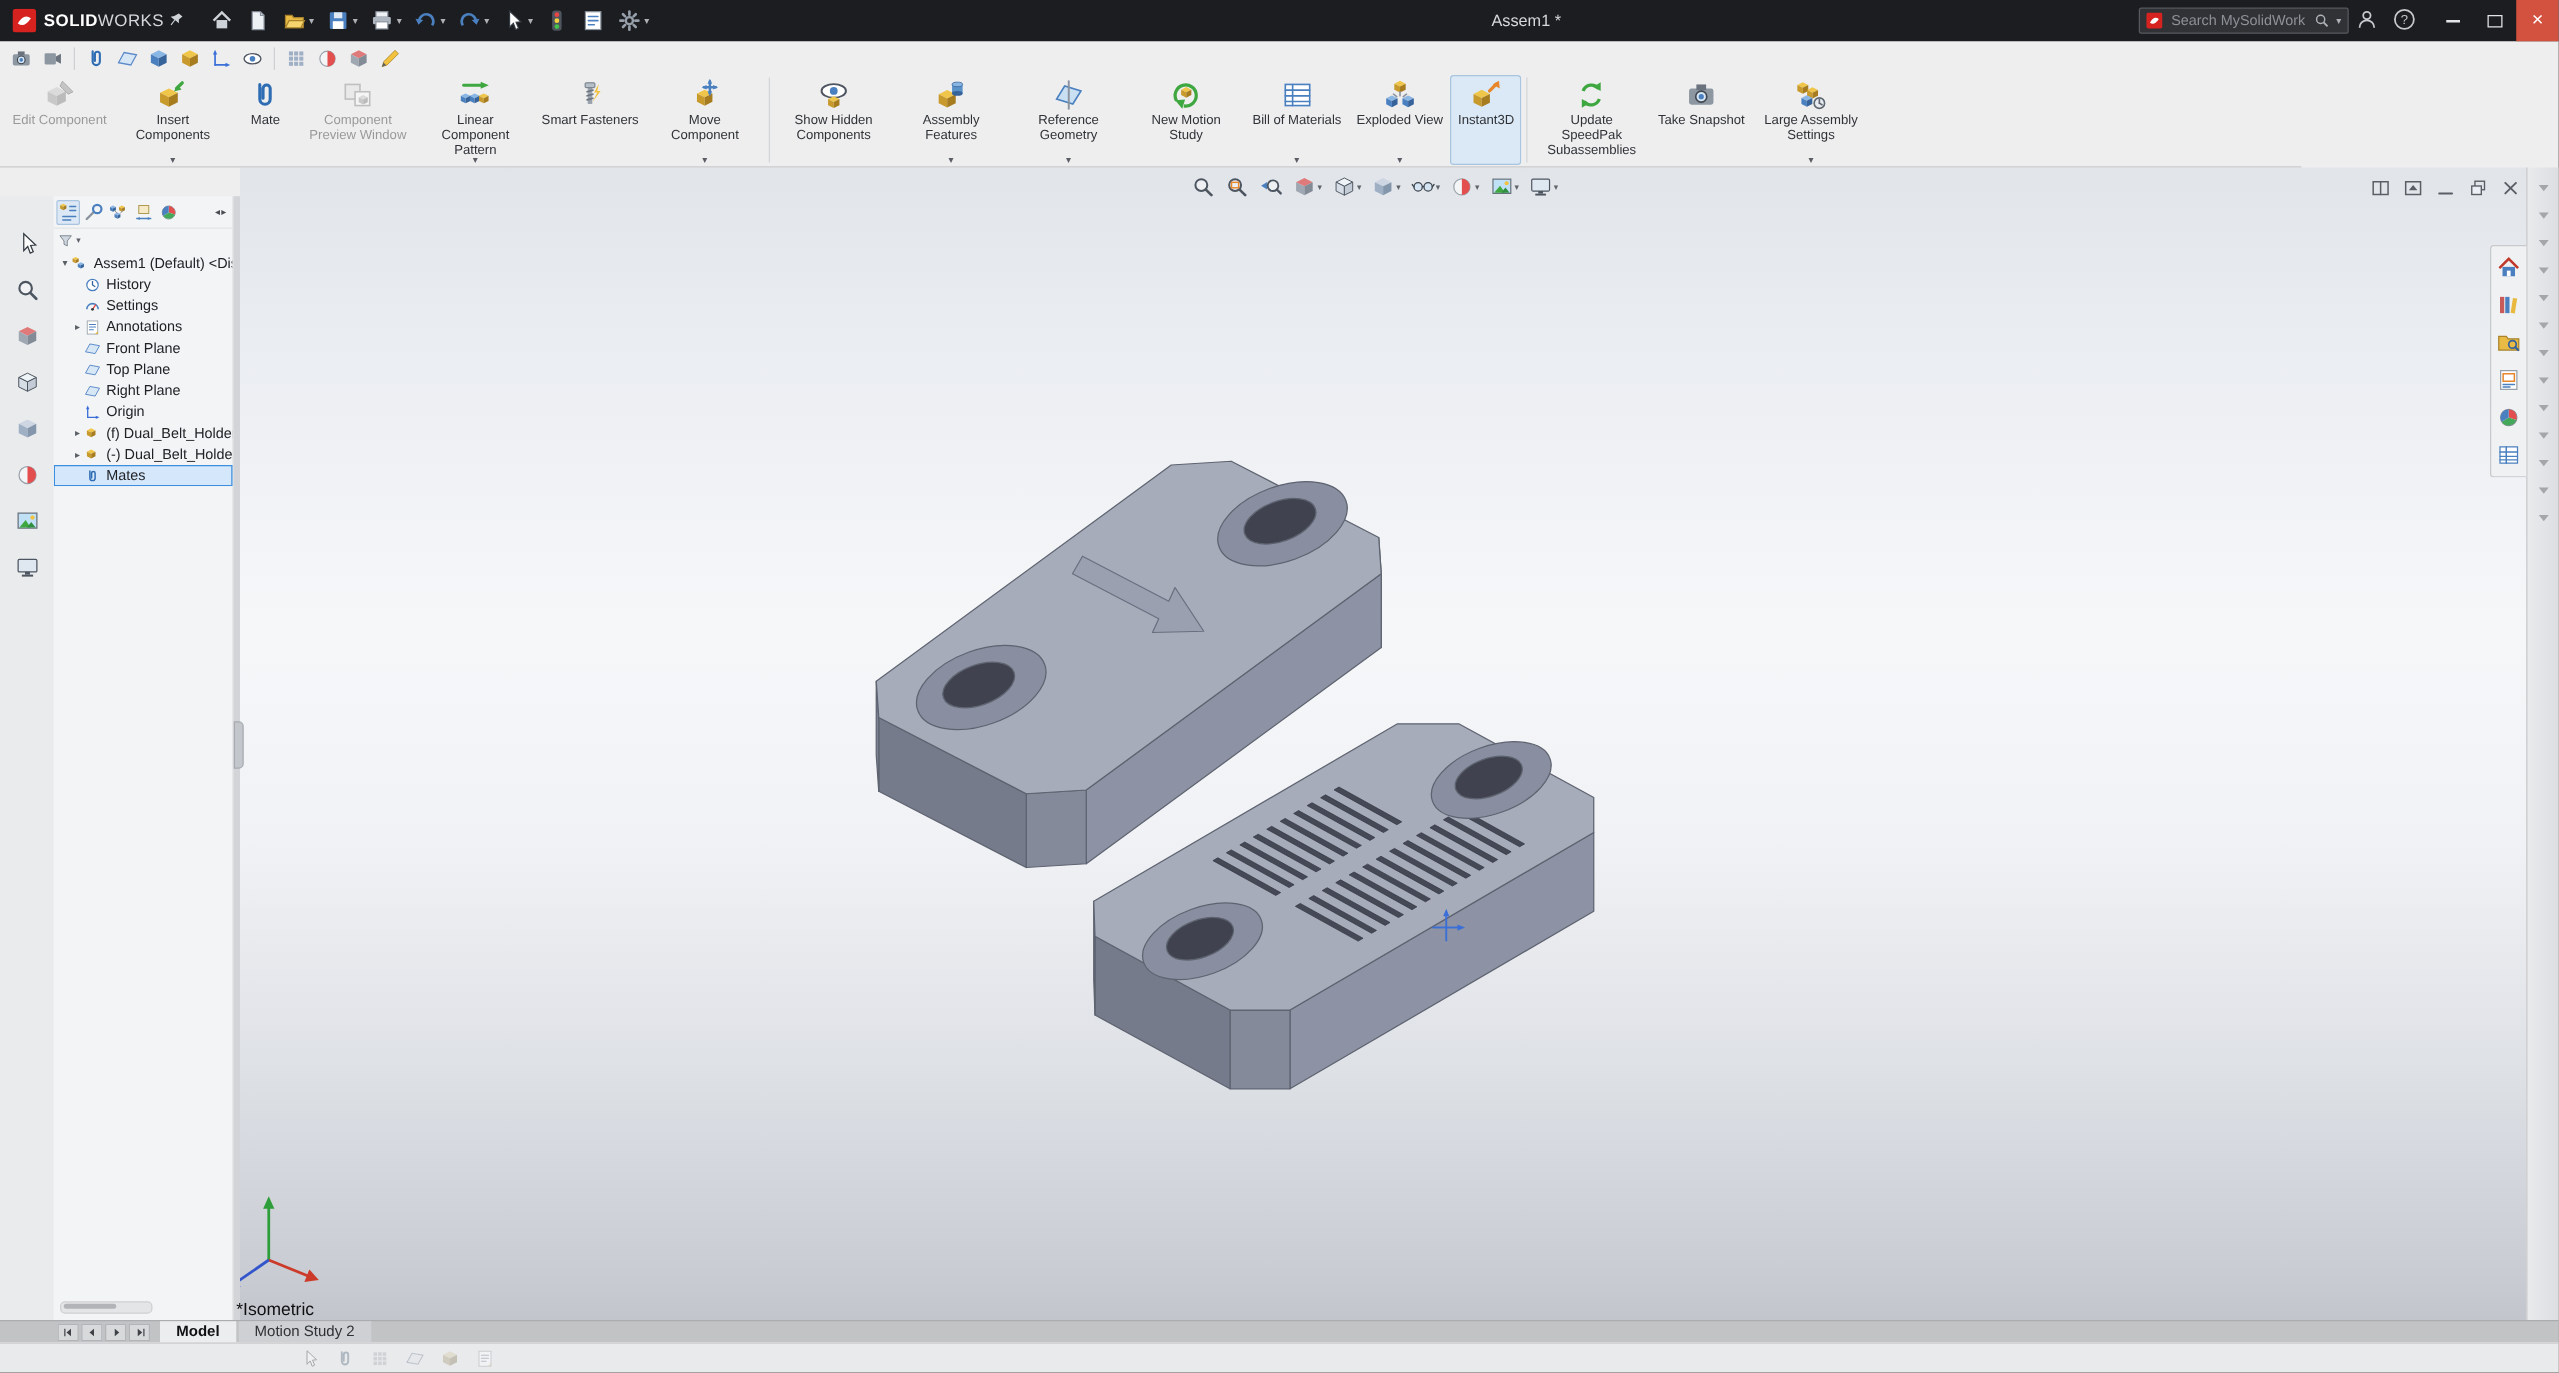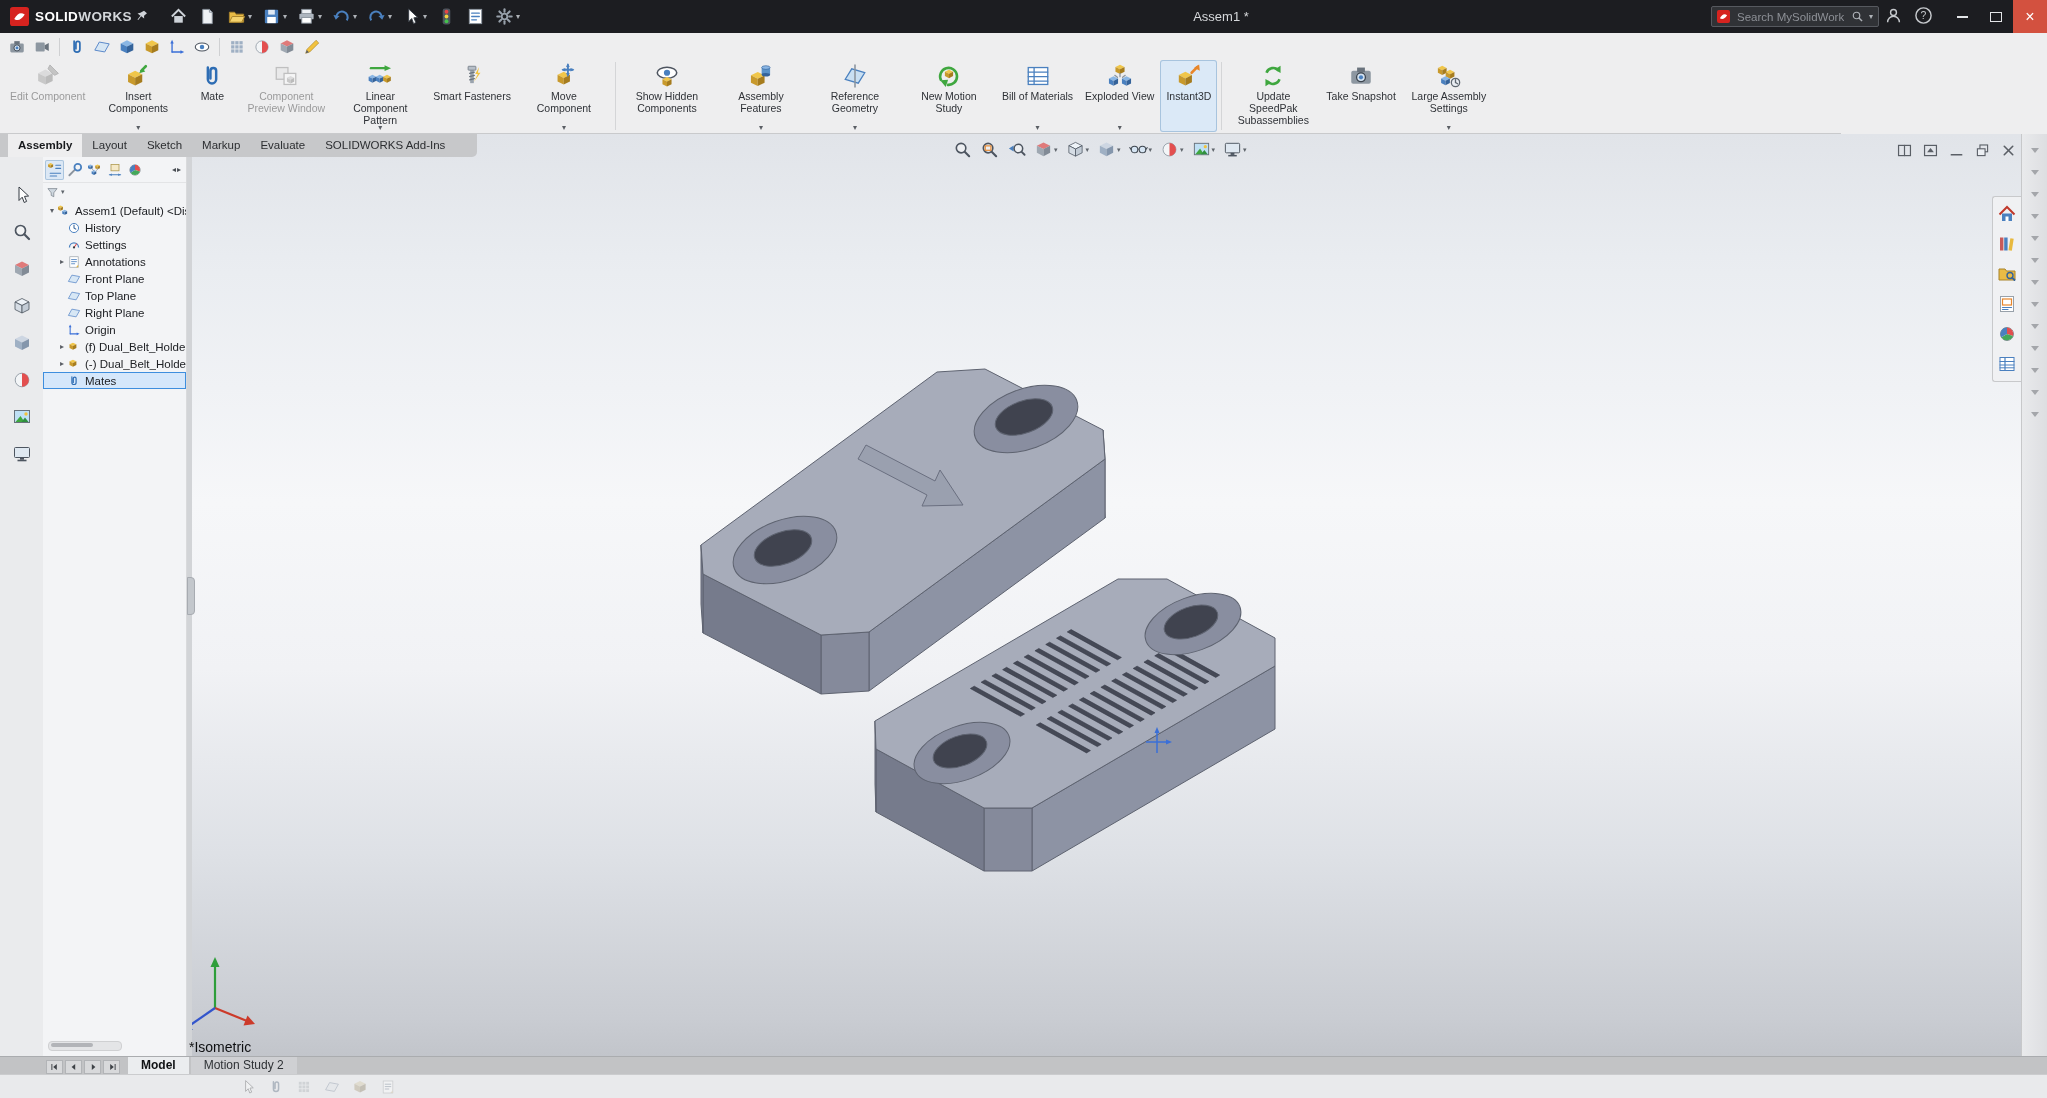--- a/index.html
+++ b/index.html
@@ -5,21 +5,21 @@
   html,body{margin:0;padding:0;background:#555;}
   body{width:2047px;height:1098px;overflow:hidden;font-family:"Liberation Sans","DejaVu Sans",sans-serif;}
   #app{position:relative;width:2047px;height:1098px;background:#eeeeef;overflow:hidden;}
   .ic{display:inline-flex;align-items:center;justify-content:center;line-height:0;}
 
   
   #titlebar{position:absolute;top:0;left:0;width:2047px;height:33px;background:#1c1d21;display:flex;align-items:center;color:#e6e8ea;z-index:20;}
   .brand{display:flex;align-items:center;gap:6px;padding-left:10px;}
   .brand-text{font-size:13.5px;letter-spacing:.4px;color:#fff;white-space:nowrap;}
   .brand-text b{font-weight:bold;}
-  .brand-text .w{font-weight:bold;color:#d3d6da;}
+  .brand-text .w{font-weight:normal;color:#d3d6da;}
   #menubar{display:flex;margin-left:14px;}
   .menu-item{padding:0 10px;font-size:12.5px;color:#dddfe2;line-height:33px;cursor:default;}
   #pin{margin-left:2px;display:flex;align-items:center;}
   #qat{display:flex;align-items:center;gap:2px;margin-left:16px;}
   .qat-btn{display:flex;align-items:center;height:26px;padding:0 4px;border-radius:3px;}
   .qat-btn .dd{color:#aeb2b7;font-size:8px;margin-left:2px;}
   #doc-title{position:absolute;left:1121px;width:200px;text-align:center;top:0;line-height:33px;font-size:13px;color:#d6d8db;}
   #search{position:absolute;left:1711px;top:6px;width:168px;height:21px;background:#303236;border:1px solid #56595f;border-radius:2px;display:flex;align-items:center;padding:0 5px;gap:5px;box-sizing:border-box;}
   #search input{flex:1;min-width:0;background:transparent;border:none;outline:none;color:#cfd2d6;font-size:11.5px;font-family:inherit;}
   #search input::placeholder{color:#8d9096;}
@@ -82,21 +82,21 @@
   #splitter{position:absolute;left:187px;top:157px;width:5px;height:899px;background:#d2d4d7;z-index:5;}
   #splitter .grip{position:absolute;left:0;top:420px;width:8px;height:38px;background:#c3c7cc;border:1px solid #a7abb1;border-radius:0 4px 4px 0;box-sizing:border-box;}
 
   
   #taskpane{position:absolute;left:1992px;top:196px;width:29px;background:#f0f1f3;border:1px solid #c8c9cb;border-right:none;border-radius:3px 0 0 3px;display:flex;flex-direction:column;align-items:center;padding:6px 0;gap:8px;box-sizing:border-box;z-index:6;}
   .tp-btn{width:22px;height:22px;display:flex;align-items:center;justify-content:center;}
   #right-edge{position:absolute;left:2021px;top:134px;width:26px;height:922px;background:linear-gradient(90deg,#e9eaec,#dddee1);border-left:1px solid #c7c8ca;display:flex;flex-direction:column;align-items:center;padding-top:14px;gap:17px;box-sizing:border-box;z-index:5;}
   .re-chev{width:0;height:0;border-left:4px solid transparent;border-right:4px solid transparent;border-top:5px solid #a4a6aa;}
 
   
-  #bottom-bar{position:absolute;left:0;top:1056px;width:2047px;height:18px;background:#c2c3c5;border-top:1px solid #aaacaf;display:flex;align-items:flex-end;box-sizing:border-box;z-index:8;}
+  #bottom-bar{position:absolute;left:0;top:1056px;width:2047px;height:18px;background:#c2c3c5;border-top:1px solid #aaacaf;display:flex;align-items:center;box-sizing:border-box;z-index:8;}
   .bt-nav{display:flex;gap:2px;margin-left:46px;align-items:center;}
   .bt-nav .nb{width:17px;height:14px;background:#d8d9db;border:1px solid #b2b4b7;display:flex;align-items:center;justify-content:center;box-sizing:border-box;}
   .bt-tab{padding:0 13px;font-size:12px;line-height:17px;color:#2e3135;white-space:nowrap;}
   .bt-tab.active{background:#ebedef;font-weight:bold;color:#0f1113;margin-left:8px;}
   .bt-tab.inactive{background:#cfd0d3;margin-left:2px;}
   #statusbar{position:absolute;left:0;top:1074px;width:2047px;height:24px;background:#e9eaec;border-top:1px solid #cbccce;display:flex;align-items:center;box-sizing:border-box;z-index:8;}
   .sb-icons{margin-left:240px;display:flex;gap:12px;opacity:.38;filter:grayscale(.7);}
 </style>
 </head>
 <body>
@@ -646,28 +646,20 @@
               <circle cx="15" cy="15" r="3.2" fill="#e9edf2" stroke="#5f6770"></circle>
               <line x1="15" y1="15" x2="15" y2="12.8" stroke="#5f6770" stroke-width="1" stroke-linecap="round"></line>
               <line x1="15" y1="15" x2="16.6" y2="16" stroke="#5f6770" stroke-width="1" stroke-linecap="round"></line>
             </svg>
           </span>
           <div class="rib-label">Large Assembly Settings</div>
           <span class="dd">▾</span>
         </div>
       </div>
   </div>
-  <div id="tabstrip">
-      <span class="cm-tab active">Assembly</span>
-      <span class="cm-tab">Layout</span>
-      <span class="cm-tab">Sketch</span>
-      <span class="cm-tab">Markup</span>
-      <span class="cm-tab">Evaluate</span>
-      <span class="cm-tab">SOLIDWORKS Add-Ins</span>
-    </div>
 
   <div id="viewport"></div>
 
   <svg id="scene" viewBox="192 134 1829 922">
 
     <g stroke="#5e6370" stroke-width="1" stroke-linejoin="round">
       <polygon points="1103,430 1105,459 1105,518 1103,489" fill="#9aa0b0"></polygon>
       <polygon points="1105,459 869,632 869,691 1105,518" fill="#8d93a4"></polygon>
       <polygon points="869,632 821,635 821,694 869,691" fill="#858a9b"></polygon>
       <polygon points="821,635 703,574 703,633 821,694" fill="#767b8c"></polygon>

